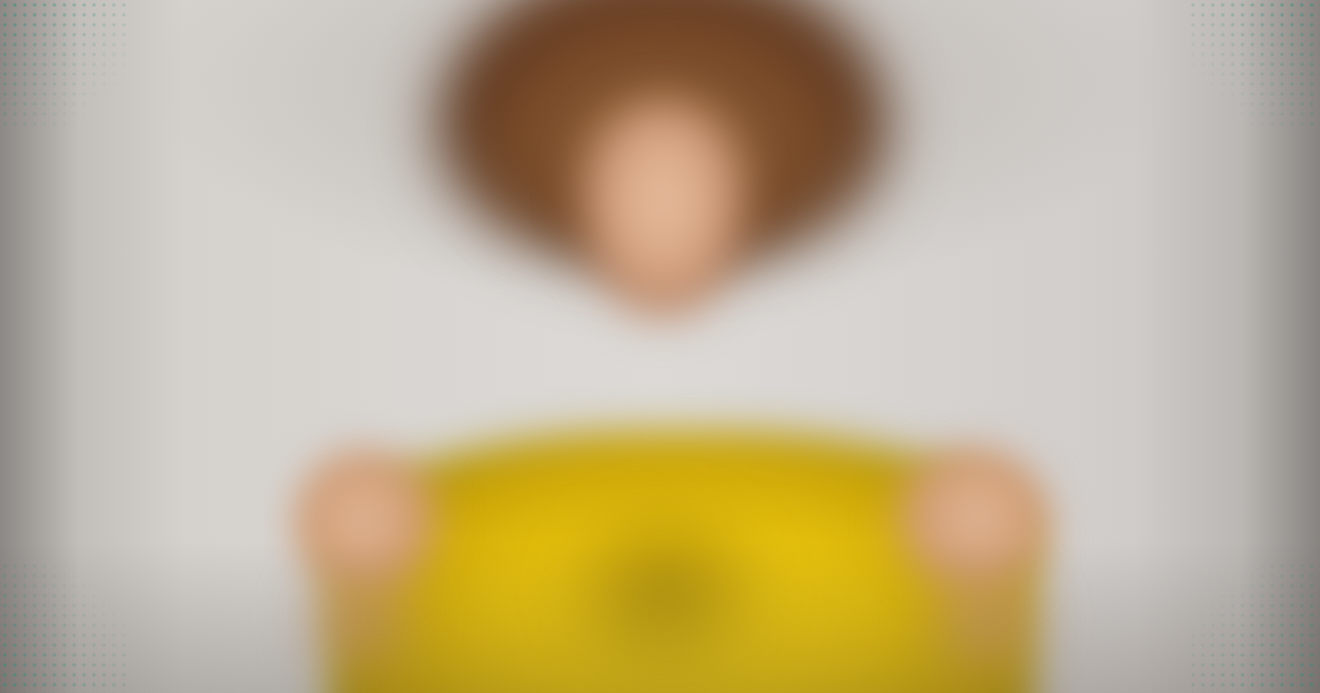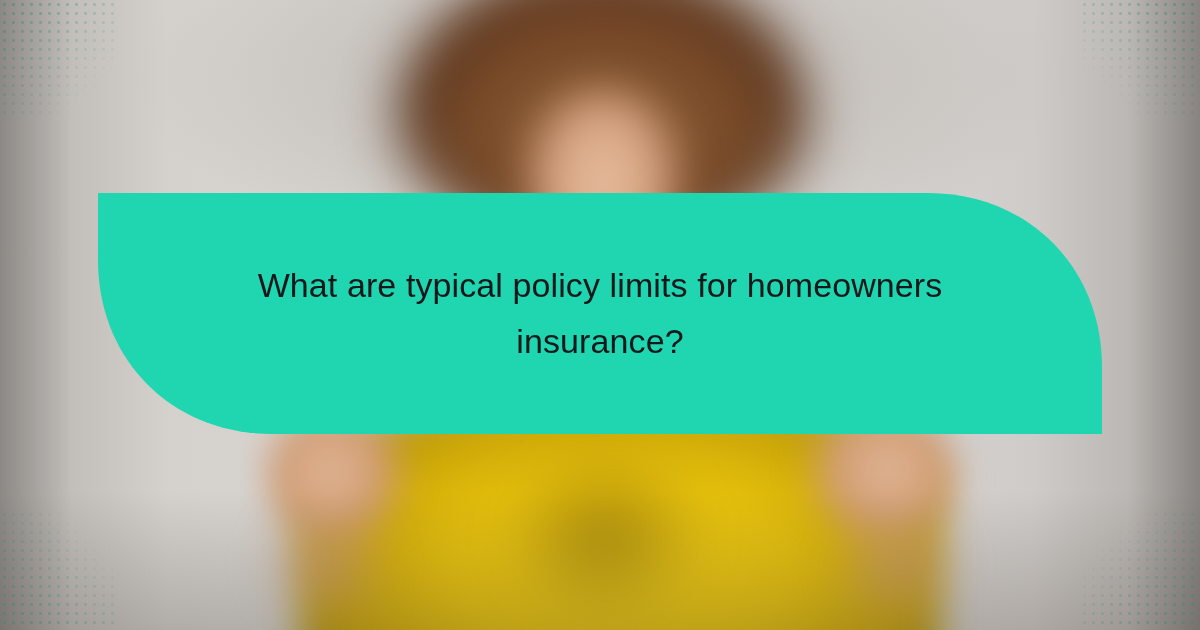--- a/index.html
+++ b/index.html
@@ -175,17 +175,14 @@
     <div class="hand-left"></div>
     <div class="hand-right"></div>
     <div class="photo-vignette"></div>
   </div>
 
   <div class="dots tl"></div>
   <div class="dots tr"></div>
   <div class="dots bl"></div>
   <div class="dots br"></div>
 
-  <div class="banner">
-    <div class="banner-text">What are typical policy limits for homeowners insurance?</div>
-  </div>
 
 </div>
 
 </body></html>

